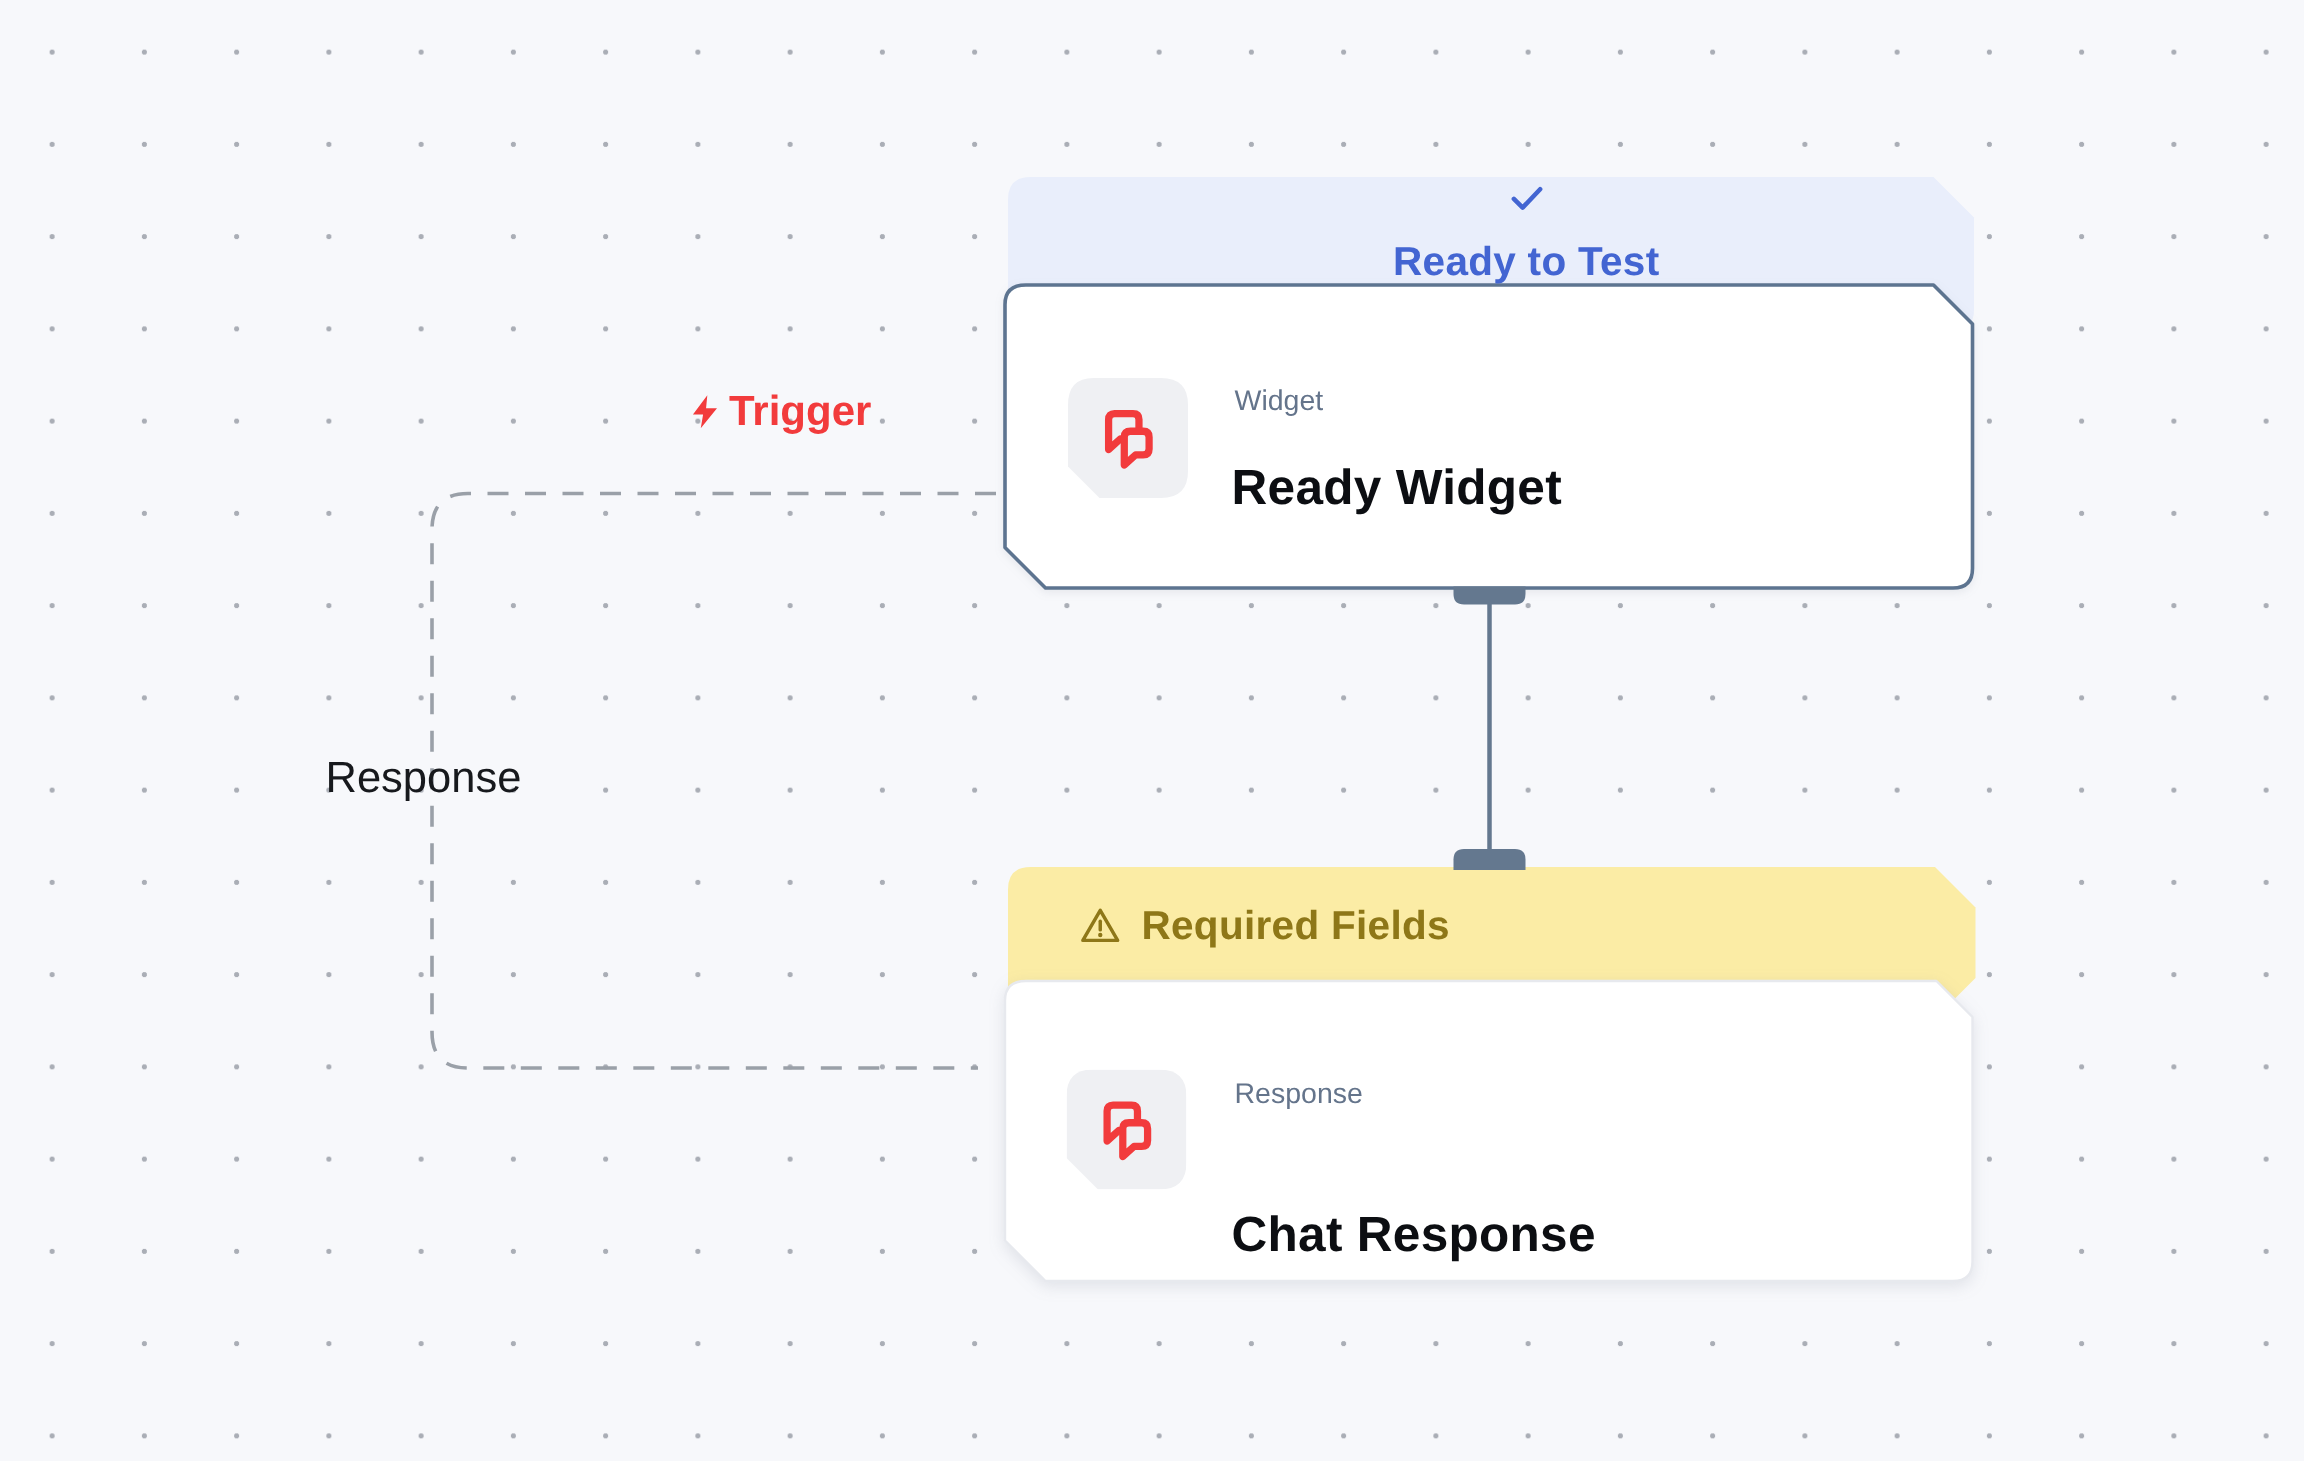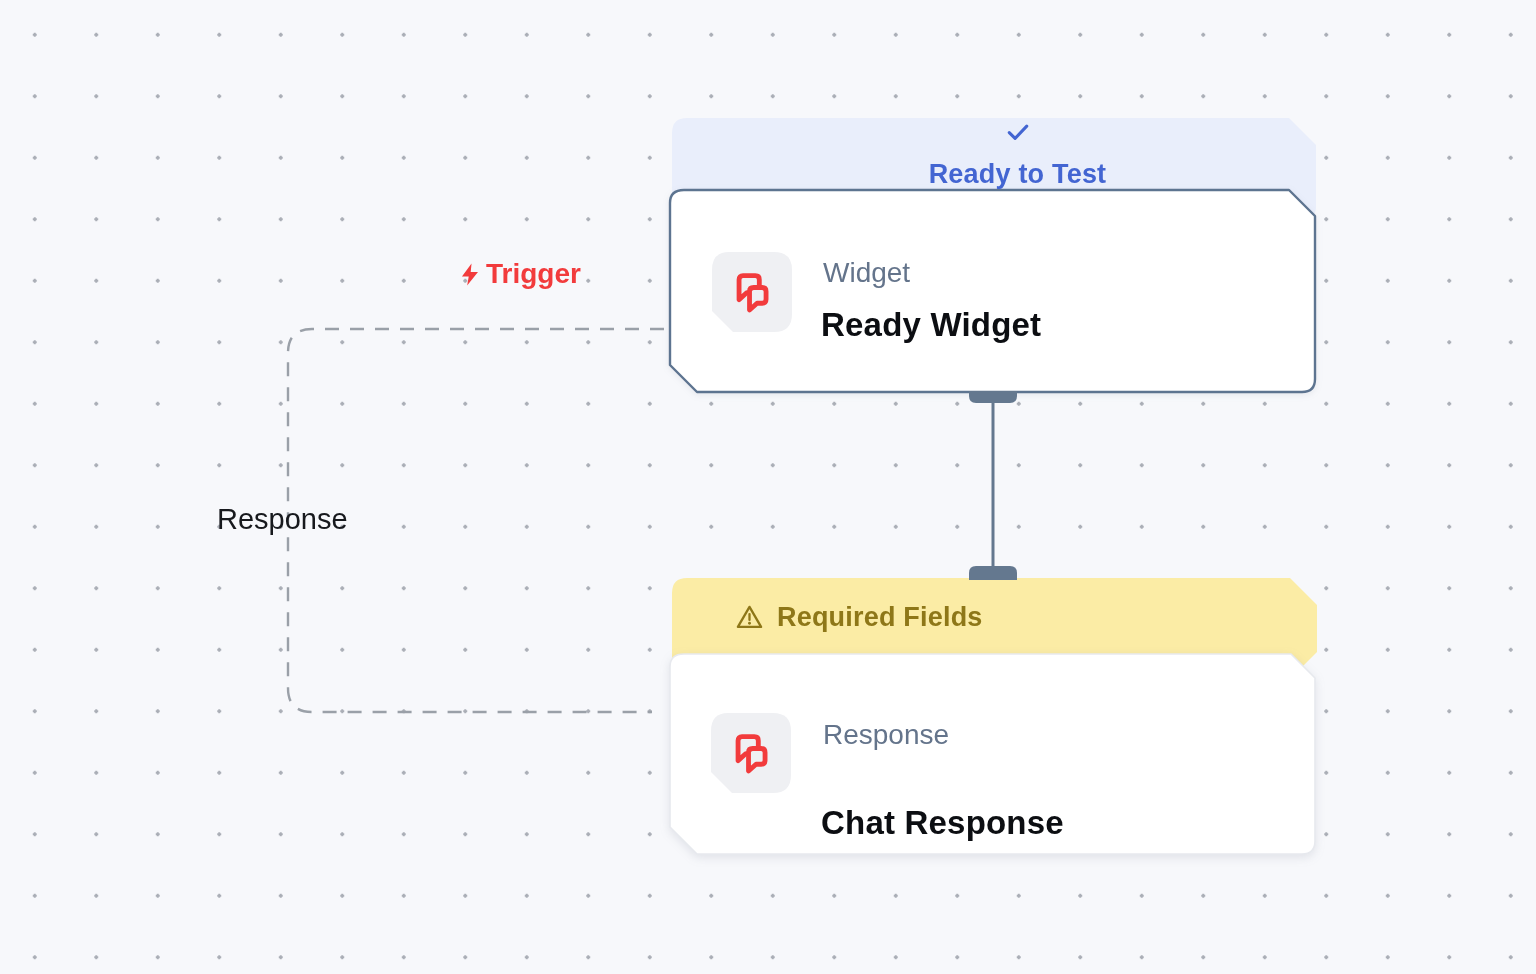--- a/index.html
+++ b/index.html
@@ -71,21 +71,21 @@
     width: 80px;
     height: 80px;
     background: #eff0f3;
     clip-path: path('M17 0 H62 Q80 0 80 18 V62 Q80 80 62 80 H21 L0 59 V18 Q0 0 17 0 Z');
     display: flex;
     align-items: center;
     justify-content: center;
   }
   .type-label {
     position: absolute;
-    font-size: 28px;
+    font-size: 19px;
     font-weight: 400;
     color: #64748b;
   }
   .node-title {
     position: absolute;
     font-size: 33px;
     font-weight: 700;
     color: #0c0e12;
     letter-spacing: 0.2px;
   }
@@ -135,21 +135,21 @@
 
   <div class="node-icon" style="left:712px; top:252px;">
     <svg width="54" height="54" viewBox="0 0 48 48">
       <path d="M 16 9.5 H 27 Q 30.5 9.5 30.5 13 V 21 Q 30.5 24.5 27 24.5 H 19.5 L 12.5 30.8 V 13 Q 12.5 9.5 16 9.5 Z" fill="none" stroke="#f23b3c" stroke-width="4.3" stroke-linejoin="round"></path>
       <path d="M 25.5 20 H 33 Q 36.5 20 36.5 23.5 V 30.5 Q 36.5 34 33 34 H 28.5 L 21.8 40 V 23.5 Q 21.8 20 25.5 20 Z" fill="#eff0f3" stroke="#f23b3c" stroke-width="4.3" stroke-linejoin="round"></path>
     </svg>
   </div>
   <div class="type-label" style="left:823px; top:257px;">Widget</div>
   <div class="node-title" style="left:821px; top:306px;">Ready Widget</div>
 
-  <div class="status-badge yellow" style="left:688px; top:578px; width:546px; height:78px;align-items:center;">
+  <div class="status-badge yellow" style="left:672px; top:578px; width:546px; height:78px;align-items:center;">
     <svg width="29" height="29" viewBox="0 0 24 24">
       <path d="M12 3.2 L21.6 19.8 H2.4 Z" fill="none" stroke="#8e7718" stroke-width="1.9" stroke-linejoin="round"></path>
       <line x1="12" y1="9.2" x2="12" y2="14" stroke="#8e7718" stroke-width="1.9" stroke-linecap="round"></line>
       <circle cx="12" cy="16.8" r="1.2" fill="#8e7718"></circle>
     </svg>
     <span>Required Fields</span>
   </div>
 
   <div class="node-icon" style="left:711px; top:713px;">
     <svg width="54" height="54" viewBox="0 0 48 48">

